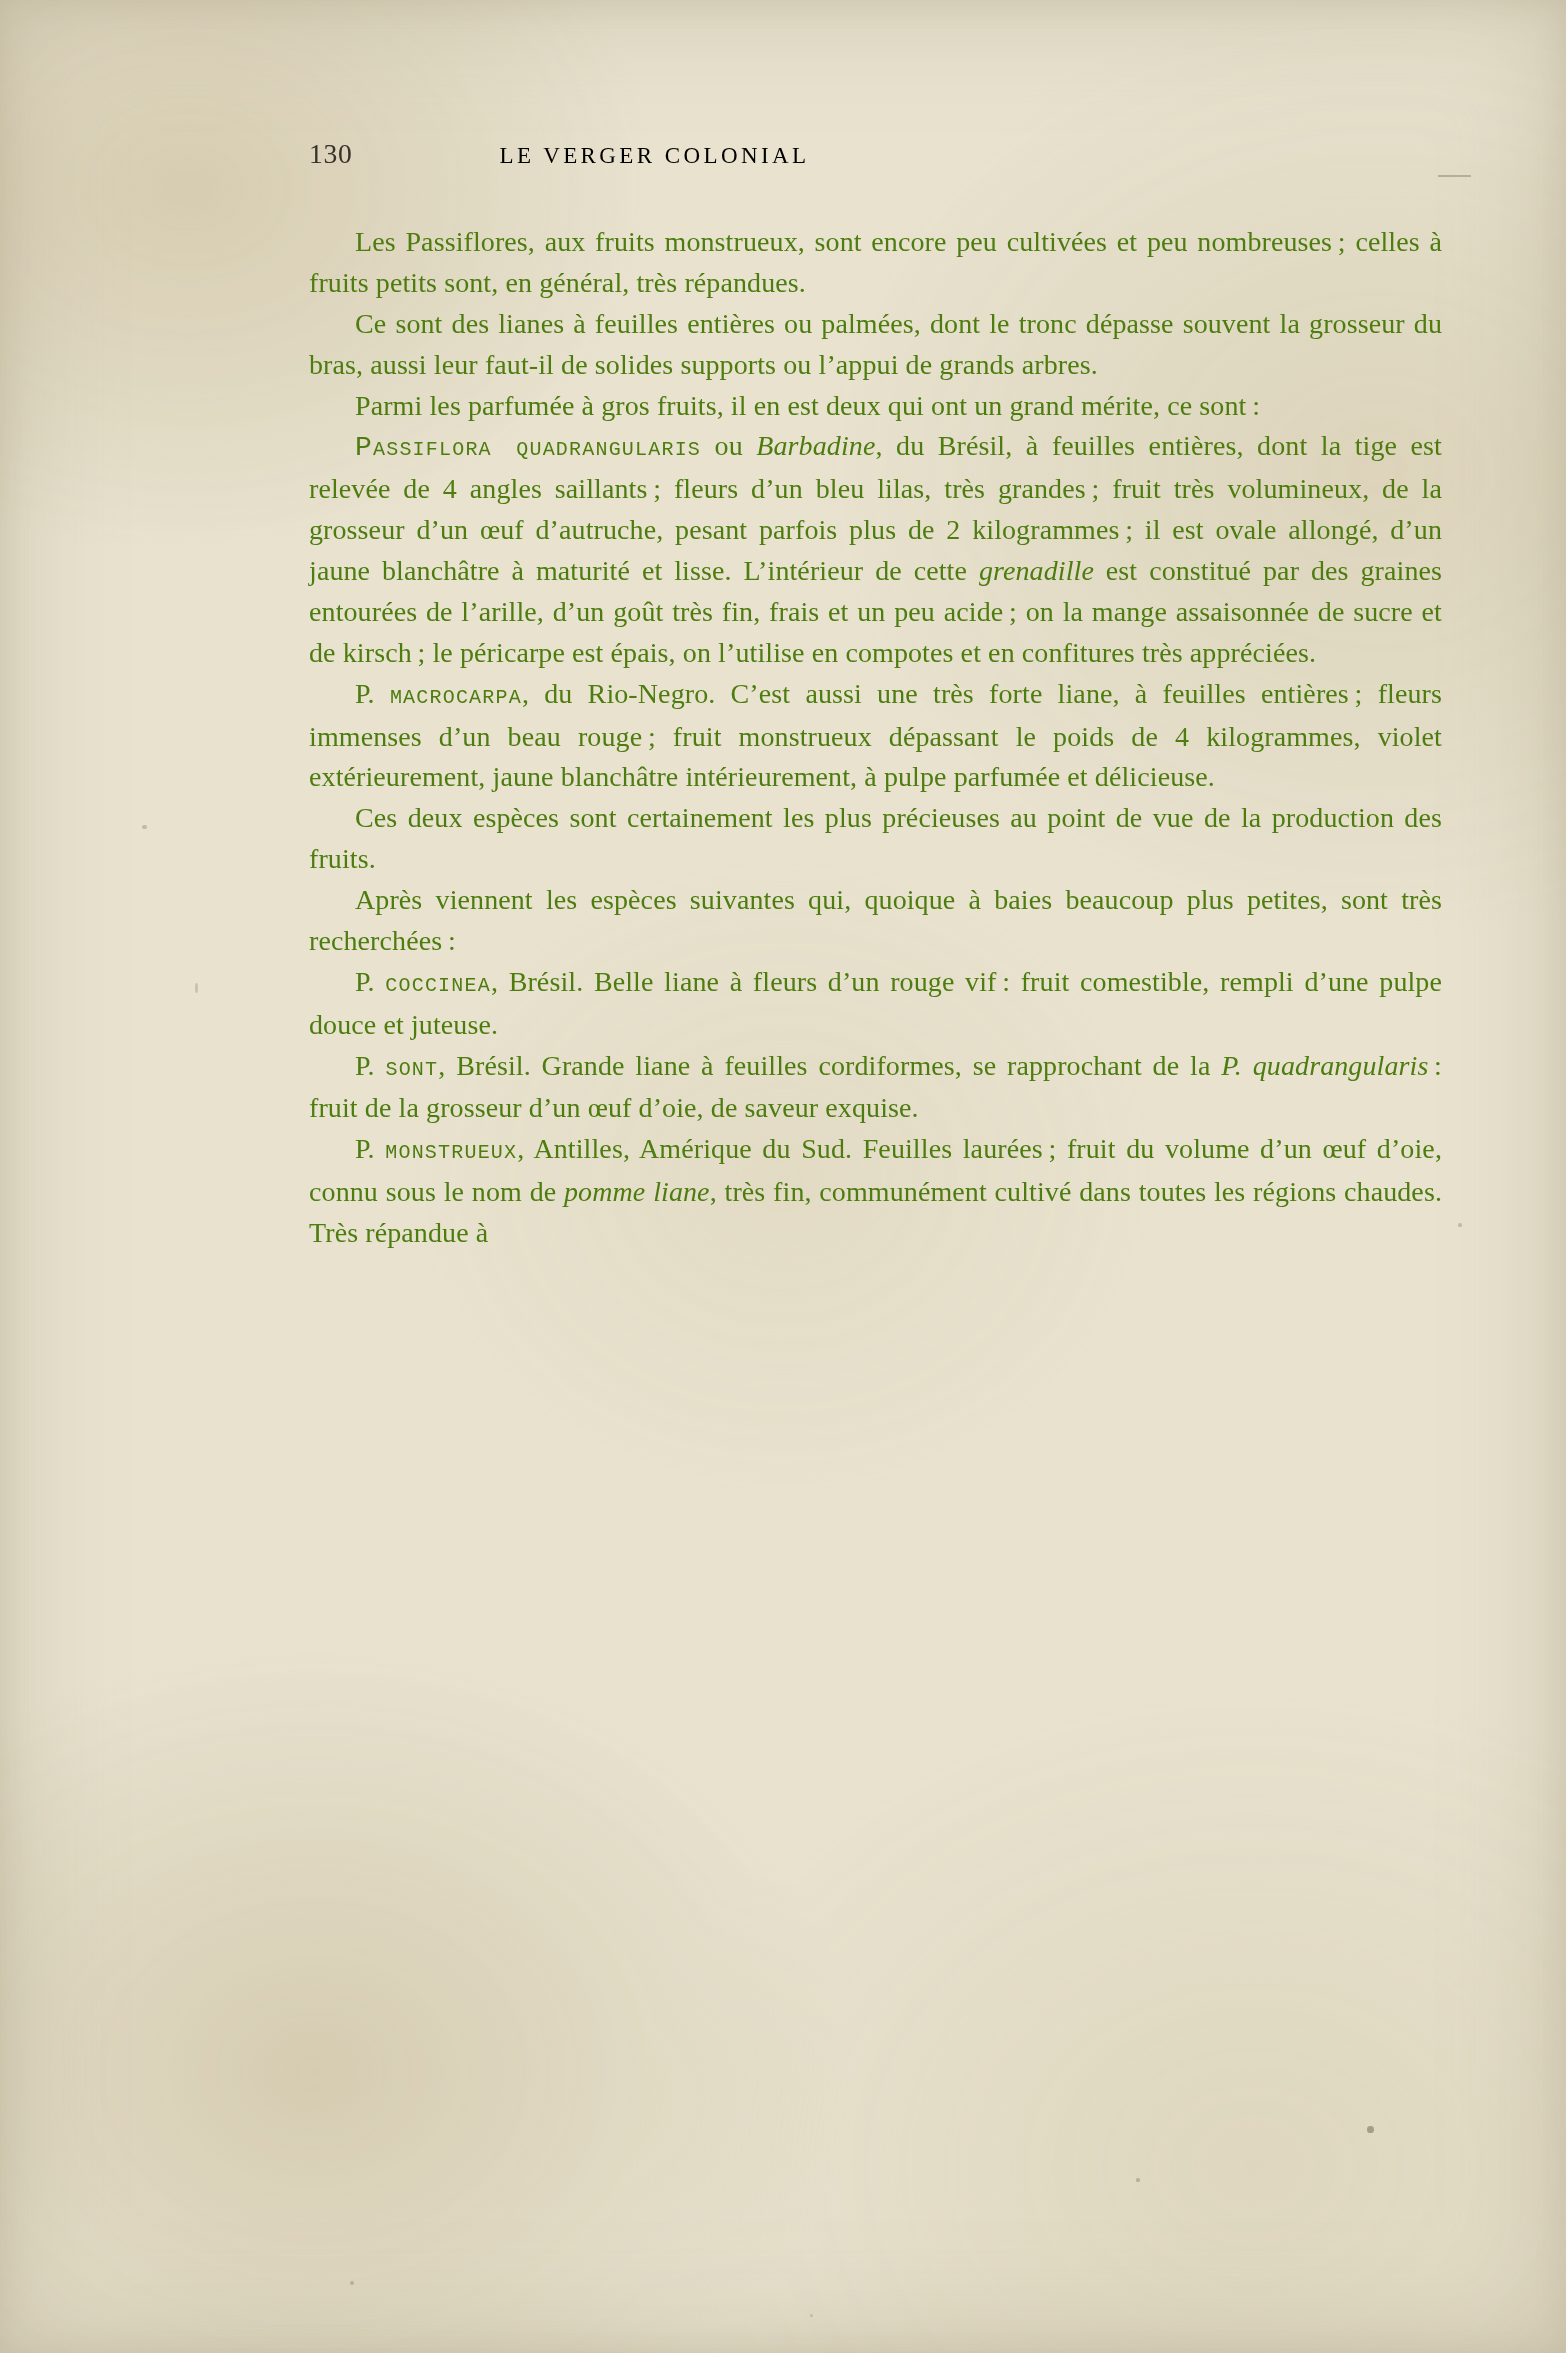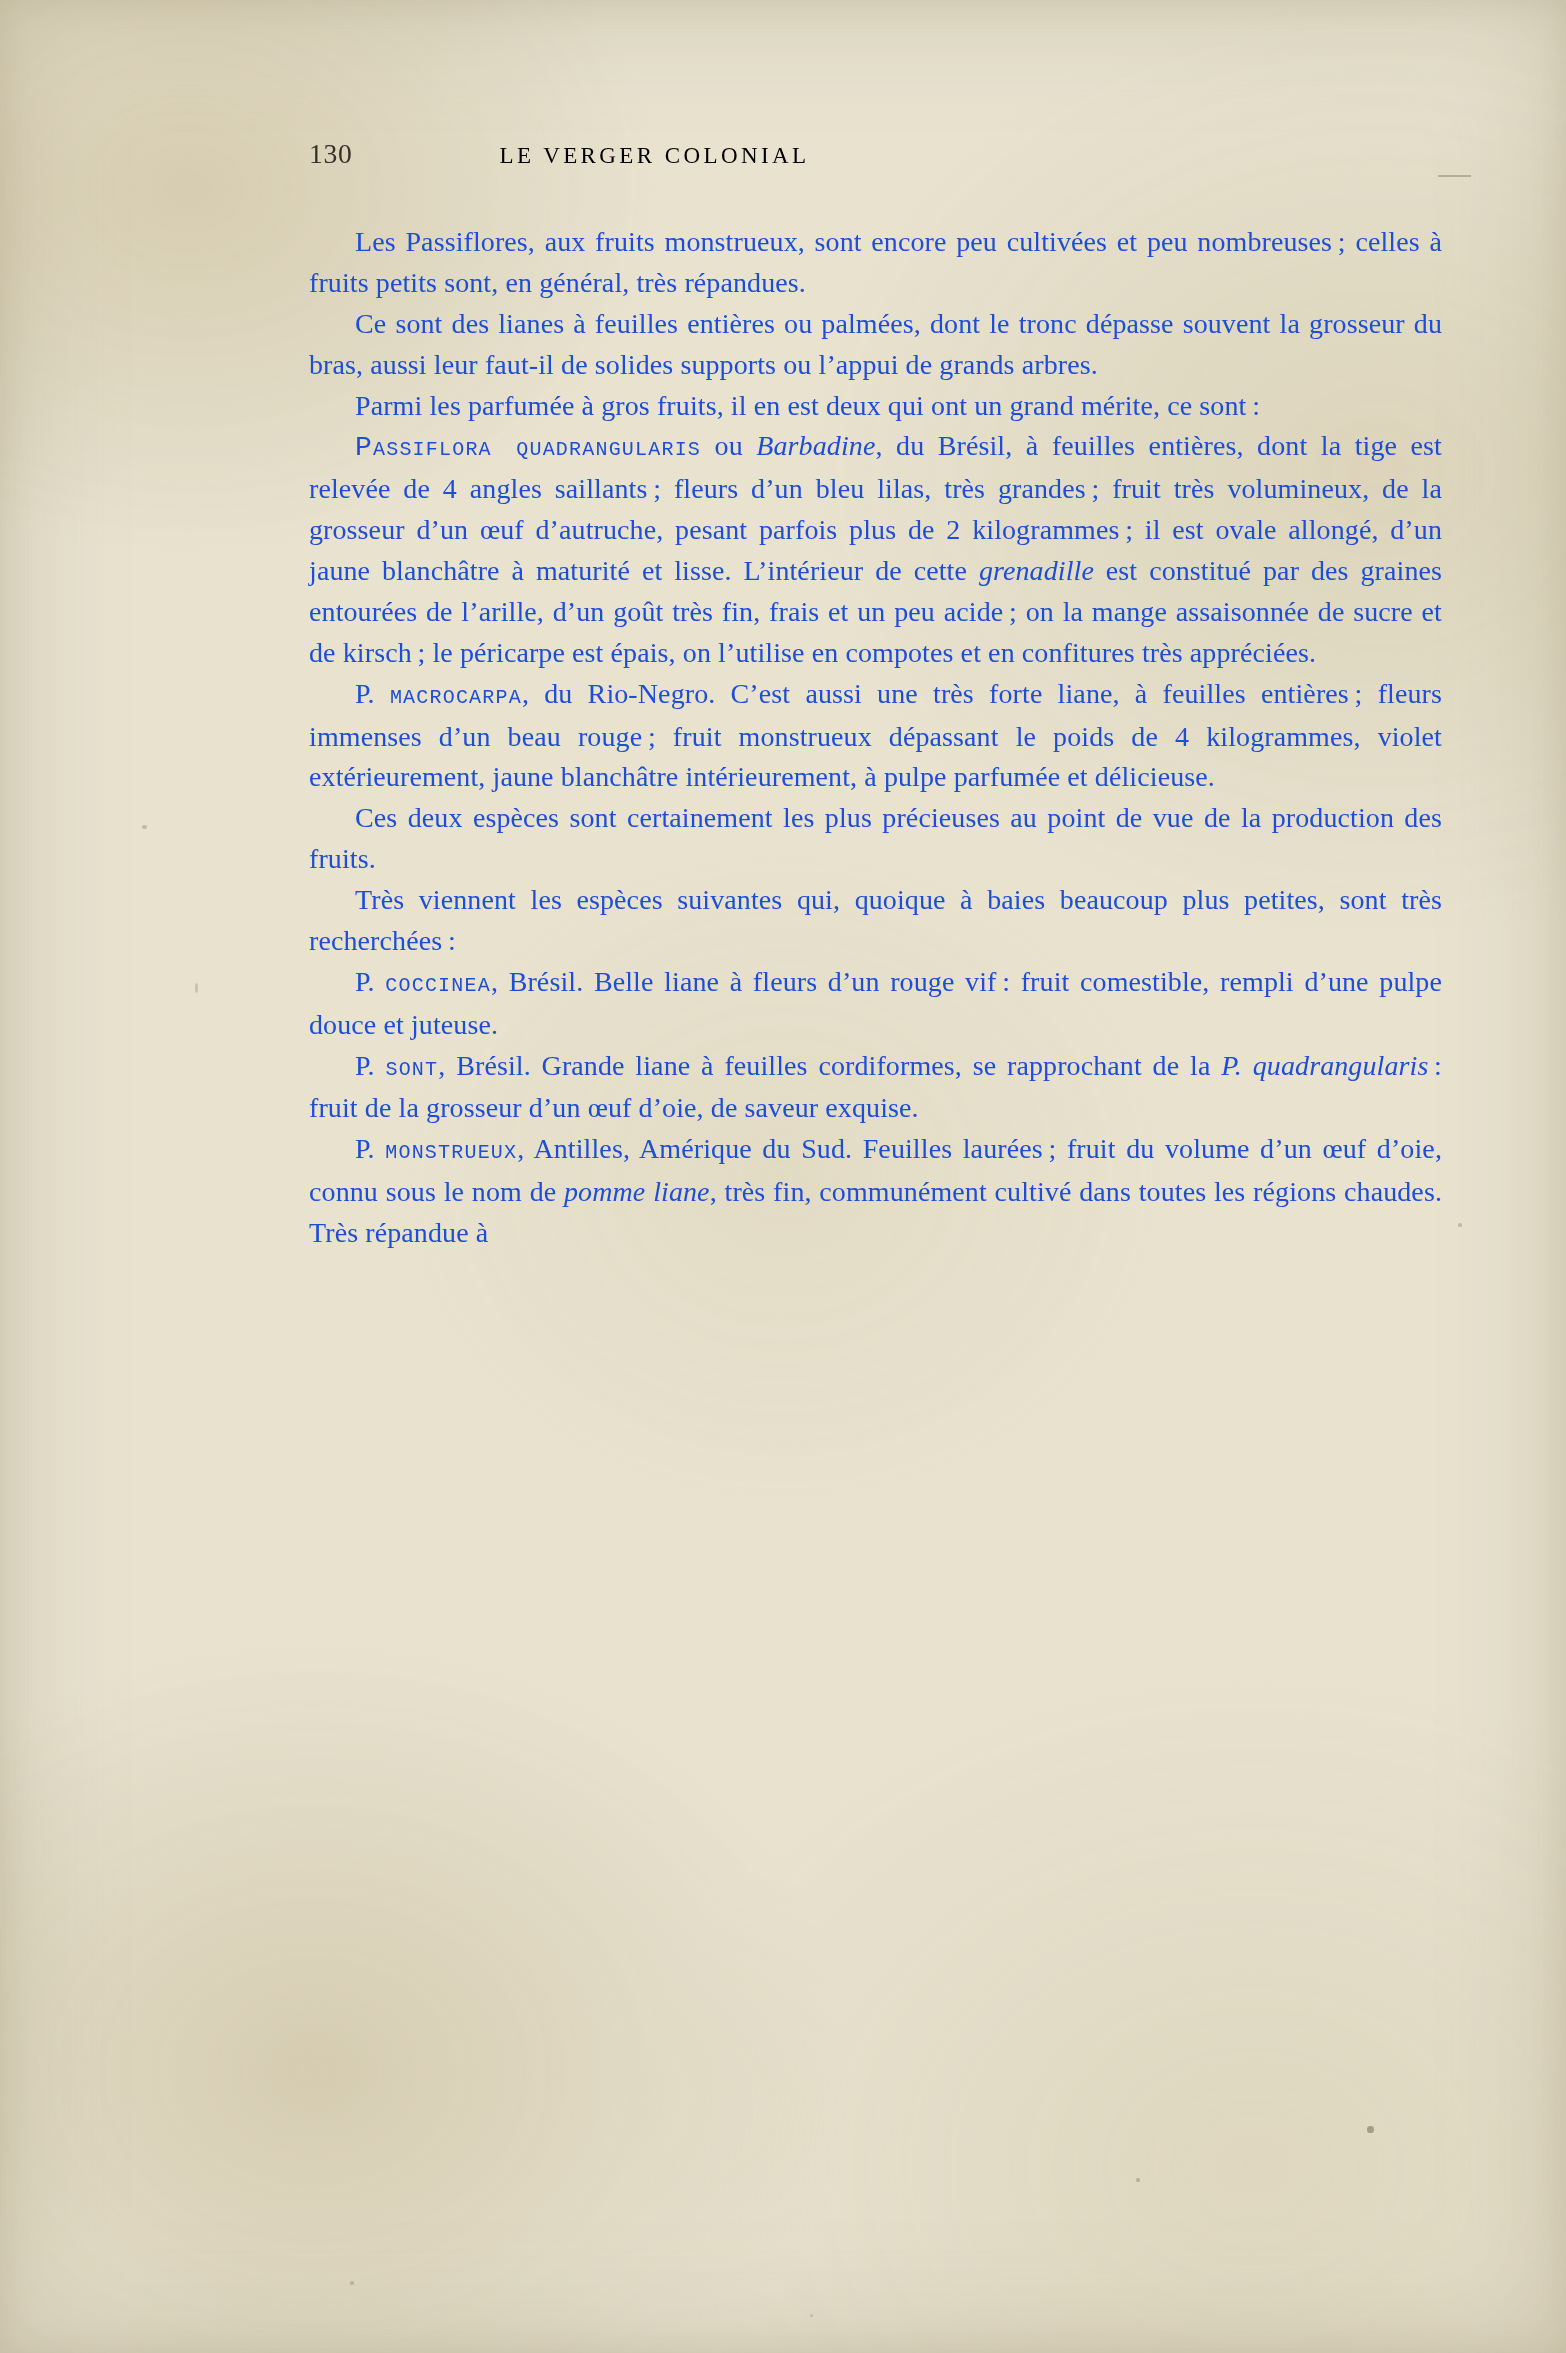--- a/index.html
+++ b/index.html
@@ -69,21 +69,21 @@
     text-transform: uppercase;
     color: #000000;
   }
   p.body {
     font-size: 28px;
     line-height: 1.46;
     text-align: justify;
     text-justify: inter-word;
     margin: 0;
     text-indent: 46px;
-    color: #1d4ed8;
+    color: #4d7c0f;
     letter-spacing: 0.1px;
     -webkit-font-smoothing: antialiased;
   }
   p.body + p.body {
     margin-top: 0;
   }
   .sc {
     font-variant: small-caps;
     letter-spacing: 1.2px;
     font-family: Liberation Mono, monospace;
@@ -126,21 +126,21 @@
       <span class="folio">130</span>
       <span class="head-title">LE VERGER COLONIAL</span>
     </div>
 
     <p class="body">Les Passiflores, aux fruits monstrueux, sont encore peu cultivées et peu nombreuses ; celles à fruits petits sont, en général, très répandues.</p>
     <p class="body">Ce sont des lianes à feuilles entières ou palmées, dont le tronc dépasse souvent la grosseur du bras, aussi leur faut-il de solides supports ou l’appui de grands arbres.</p>
     <p class="body">Parmi les parfumée à gros fruits, il en est deux qui ont un grand mérite, ce sont :</p>
     <p class="body"><span class="sc">Passiflora quadrangularis</span> ou <span class="it">Barbadine</span>, du Brésil, à feuilles entières, dont la tige est relevée de 4 angles saillants ; fleurs d’un bleu lilas, très grandes ; fruit très volumineux, de la grosseur d’un œuf d’autruche, pesant parfois plus de 2 kilogrammes ; il est ovale allongé, d’un jaune blanchâtre à maturité et lisse. L’intérieur de cette <span class="it">grenadille</span> est constitué par des graines entourées de l’arille, d’un goût très fin, frais et un peu acide ; on la mange assaisonnée de sucre et de kirsch ; le péricarpe est épais, on l’utilise en compotes et en confitures très appréciées.</p>
     <p class="body">P. <span class="sc">macrocarpa</span>, du Rio-Negro. C’est aussi une très forte liane, à feuilles entières ; fleurs immenses d’un beau rouge ; fruit monstrueux dépassant le poids de 4 kilogrammes, violet extérieurement, jaune blanchâtre intérieurement, à pulpe parfumée et délicieuse.</p>
     <p class="body">Ces deux espèces sont certainement les plus précieuses au point de vue de la production des fruits.</p>
-    <p class="body">Très viennent les espèces suivantes qui, quoique à baies beaucoup plus petites, sont très recherchées :</p>
+    <p class="body">Après viennent les espèces suivantes qui, quoique à baies beaucoup plus petites, sont très recherchées :</p>
     <p class="body">P. <span class="sc">coccinea</span>, Brésil. Belle liane à fleurs d’un rouge vif : fruit comestible, rempli d’une pulpe douce et juteuse.</p>
     <p class="body">P. <span class="sc">sont</span>, Brésil. Grande liane à feuilles cordiformes, se rapprochant de la <span class="it">P. quadrangularis</span> : fruit de la grosseur d’un œuf d’oie, de saveur exquise.</p>
     <p class="body">P. <span class="sc">monstrueux</span>, Antilles, Amérique du Sud. Feuilles laurées ; fruit du volume d’un œuf d’oie, connu sous le nom de <span class="it">pomme liane</span>, très fin, communément cultivé dans toutes les régions chaudes. Très répandue à</p>
 
   </div>
 
   <div class="dash-mark"></div>
 
   <div class="ink-specks">
     <div class="speck" style="left:1367px;top:2126px;width:6.7px;height:6.7px;"></div>

